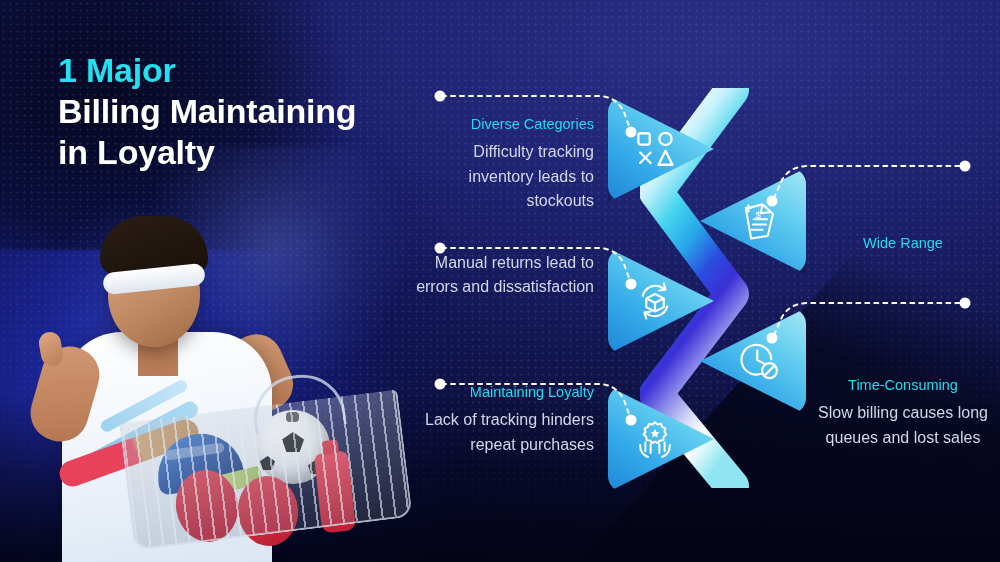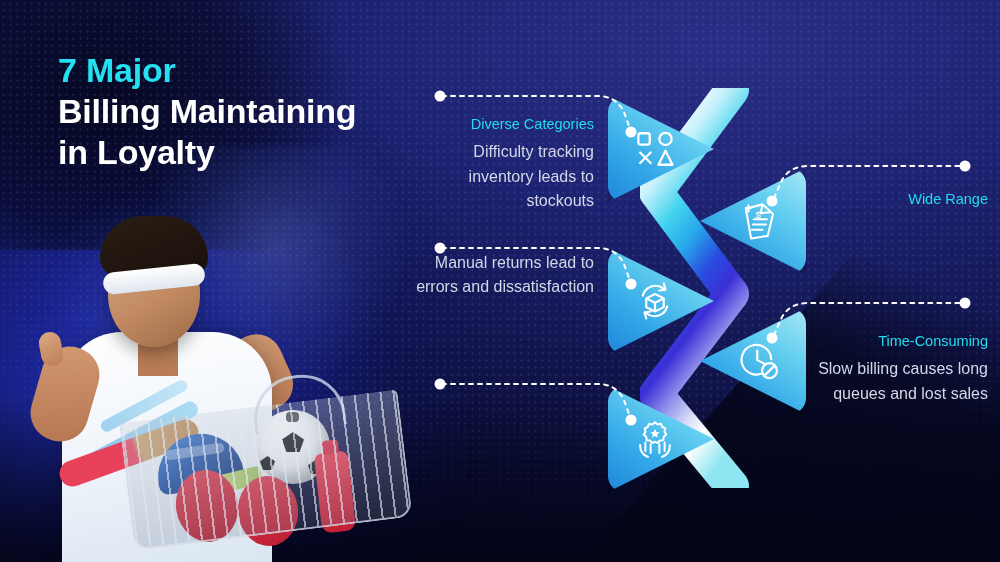--- a/index.html
+++ b/index.html
@@ -191,21 +191,21 @@
 
   
   .blk{position:absolute;}
   .blk h3{
     margin:0 0 7px 0;font-size:14.5px;font-weight:normal;color:#22dcee;line-height:1.2;
   }
   .blk p{
     margin:0;font-size:16px;color:#d3d7e8;line-height:1.52;font-weight:normal;
   }
   .blk.r-align{text-align:right;}
-  .blk.l-align{text-align:right;}
+  .blk.l-align{text-align:center;margin-top:44px;}
 </style>
 </head>
 <body>
 
 <div id="stage">
 
   <div class="bg-base"></div>
   <div class="bg-left-glow"></div>
   <div class="bg-topleft-dark"></div>
   <div class="bg-dots"></div>
@@ -235,21 +235,21 @@
         <i></i>
         <i></i>
       </div>
     <div class="b-paddle1"></div>
     <div class="b-paddle2"></div>
     <div class="b-bottle"></div>
     <div class="basket"></div>
   </div>
 
   <div class="title">
-    <div class="l1">7 Major</div>
+    <div class="l1">1 Major</div>
     <div class="l2">Billing Maintaining</div>
     <div class="l3">in Loyalty</div>
   </div>
 
   <div class="ribbon">
     <svg width="200" height="400" viewBox="0 0 200 400">
       <defs>
         <linearGradient id="rg" x1="0.35" y1="0" x2="0.6" y2="1">
           <stop offset="0%" stop-color="#ffffff"></stop>
           <stop offset="13%" stop-color="#c9f2fb"></stop>
@@ -367,20 +367,24 @@
 
   <div class="blk r-align" style="left:410px;top:116px;width:184px;">
     <h3>Diverse Categories</h3>
     <p>Difficulty tracking inventory leads to stockouts</p>
   </div>
 
   <div class="blk r-align" style="left:410px;top:251px;width:184px;">
     <p>Manual returns lead to errors and dissatisfaction</p>
   </div>
 
+  <div class="blk r-align" style="left:410px;top:384px;width:184px;">
+    <h3>Maintaining Loyalty</h3>
+    <p>Lack of tracking hinders repeat purchases</p>
+  </div>
 
   <div class="blk l-align" style="left:818px;top:191px;width:170px;">
     <h3>Wide Range</h3>
   </div>
 
   <div class="blk l-align" style="left:818px;top:333px;width:170px;">
     <h3>Time-Consuming</h3>
     <p>Slow billing causes long queues and lost sales</p>
   </div>
 

